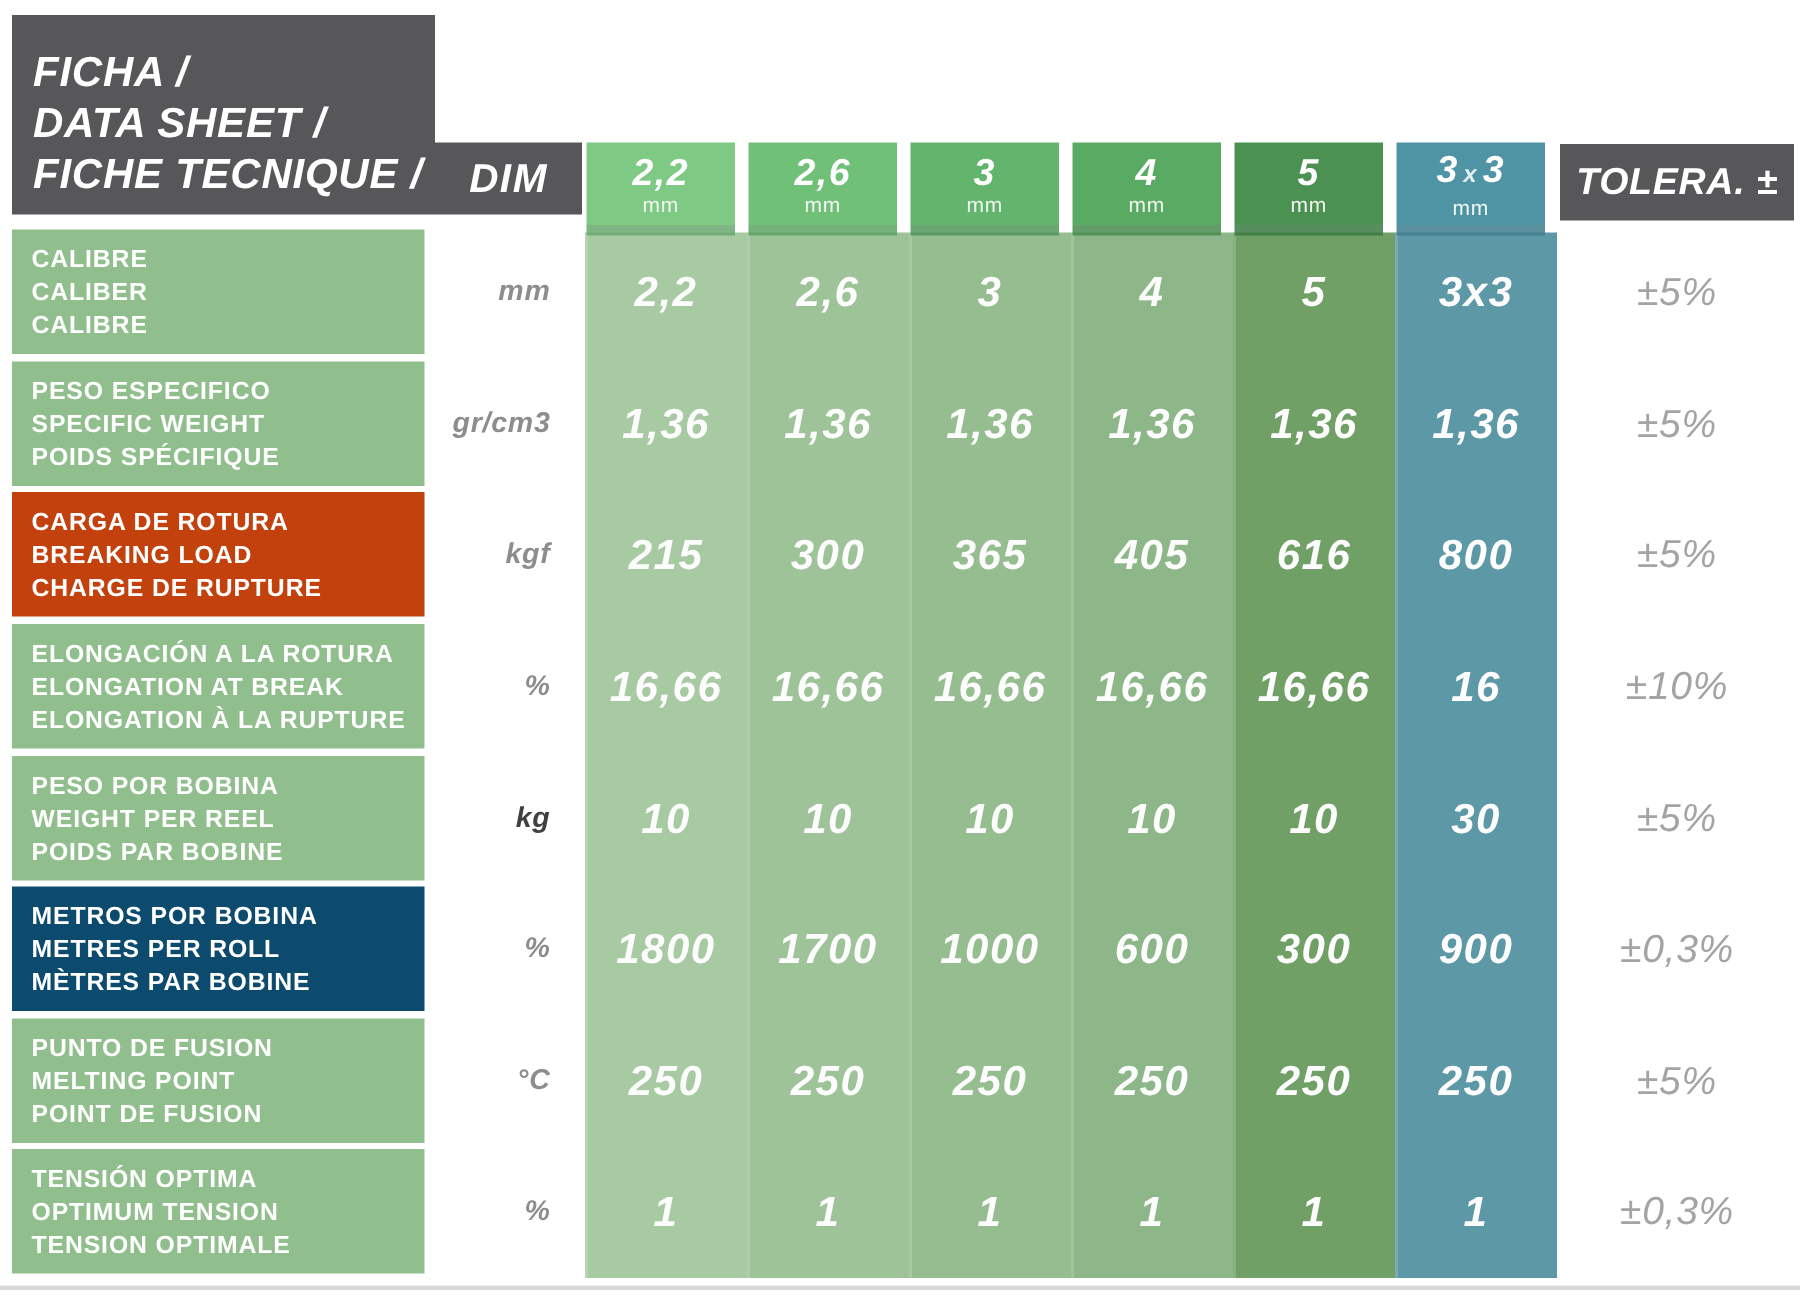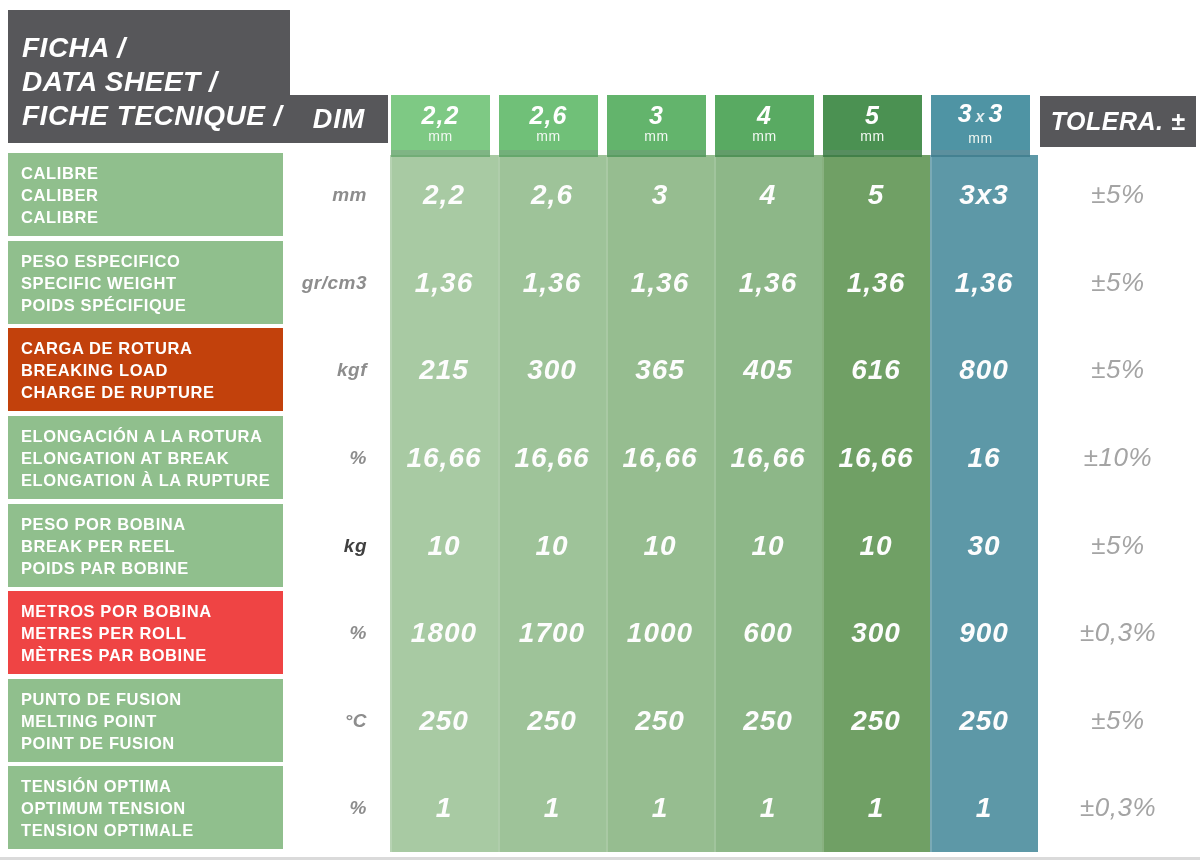--- a/index.html
+++ b/index.html
@@ -185,32 +185,32 @@
       <div class="unit-cell" style="top: 416px; color: rgb(141, 141, 141);">%</div>
       <div class="value-cell" style="top: 416px; left: 390px; color: rgb(253, 253, 253);">16,66</div>
       <div class="value-cell" style="top: 416px; left: 498px; color: rgb(253, 253, 253);">16,66</div>
       <div class="value-cell" style="top: 416px; left: 606px; color: rgb(253, 253, 253);">16,66</div>
       <div class="value-cell" style="top: 416px; left: 714px; color: rgb(253, 253, 253);">16,66</div>
       <div class="value-cell" style="top: 416px; left: 822px; color: rgb(253, 253, 253);">16,66</div>
       <div class="value-cell" style="top: 416px; left: 930px; color: rgb(253, 253, 253);">16</div>
       <div class="tol-cell" style="top: 416px; color: rgb(164, 164, 164);">±10%</div>
       <div class="row-label" style="top: 504px; background: rgb(144, 191, 141);">
         <div class="row-label-line">PESO POR BOBINA</div>
-        <div class="row-label-line">BREAK PER REEL</div>
+        <div class="row-label-line">WEIGHT PER REEL</div>
         <div class="row-label-line">POIDS PAR BOBINE</div>
       </div>
       <div class="unit-cell" style="top: 504px; color: #404040;">kg</div>
       <div class="value-cell" style="top: 504px; left: 390px; color: rgb(253, 253, 253);">10</div>
       <div class="value-cell" style="top: 504px; left: 498px; color: rgb(253, 253, 253);">10</div>
       <div class="value-cell" style="top: 504px; left: 606px; color: rgb(253, 253, 253);">10</div>
       <div class="value-cell" style="top: 504px; left: 714px; color: rgb(253, 253, 253);">10</div>
       <div class="value-cell" style="top: 504px; left: 822px; color: rgb(253, 253, 253);">10</div>
       <div class="value-cell" style="top: 504px; left: 930px; color: rgb(253, 253, 253);">30</div>
       <div class="tol-cell" style="top: 504px; color: rgb(164, 164, 164);">±5%</div>
-      <div class="row-label" style="top: 591px; background: #ef4444;">
+      <div class="row-label" style="top: 591px; background: #0c4a6e;">
         <div class="row-label-line">METROS POR BOBINA</div>
         <div class="row-label-line">METRES PER ROLL</div>
         <div class="row-label-line">MÈTRES PAR BOBINE</div>
       </div>
       <div class="unit-cell" style="top: 591px; color: rgb(141, 141, 141);">%</div>
       <div class="value-cell" style="top: 591px; left: 390px; color: rgb(253, 253, 253);">1800</div>
       <div class="value-cell" style="top: 591px; left: 498px; color: rgb(253, 253, 253);">1700</div>
       <div class="value-cell" style="top: 591px; left: 606px; color: rgb(253, 253, 253);">1000</div>
       <div class="value-cell" style="top: 591px; left: 714px; color: rgb(253, 253, 253);">600</div>
       <div class="value-cell" style="top: 591px; left: 822px; color: rgb(253, 253, 253);">300</div>

